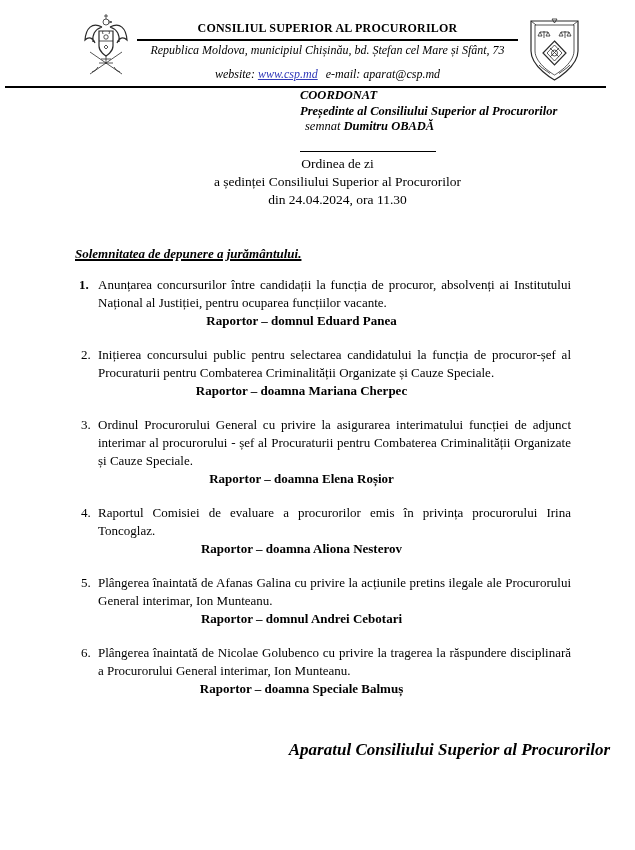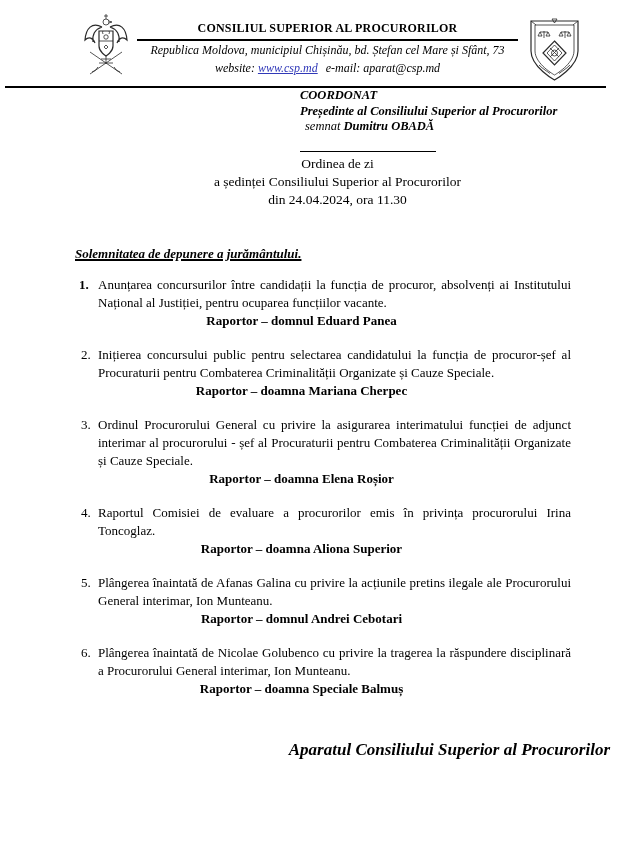--- a/index.html
+++ b/index.html
@@ -11,21 +11,21 @@
   
   .emblem { position:absolute; }
   .emblem svg { display:block; }
   .emblem-left  { left:82px;  top:12px; width:48px; height:68px; }
   .emblem-right { left:527px; top:15px; width:55px; height:70px; }
 
   .header-center { position:absolute; left:135px; top:21px; width:385px; text-align:center; }
   .org-name { font-weight:bold; font-size:12px; letter-spacing:.2px; white-space:nowrap; }
   .header-divider { border:0; border-top:2px solid #000; margin:3px 2px 2px 2px; }
   .address  { font-style:italic; font-size:12px; white-space:nowrap; }
-  .contacts { font-style:italic; font-size:12px; margin-top:3px;text-align:center; }
+  .contacts { font-style:italic; font-size:12px; margin-top:9px;text-align:center; }
   .contacts .lbl { margin-right:3px; }
   .contacts .gap { margin-left:8px; }
   .link { color:#3038B8; text-decoration:underline; cursor:pointer; }
 
   .page-rule { position:absolute; left:5px; top:78px; width:601px; border:0; border-top:2.5px solid #000; }
 
   
   .approval { position:absolute; left:300px; top:88px; font-size:12.5px; line-height:15.5px;
               font-weight:bold; font-style:italic; }
   .signed-line { display:inline-block; border-bottom:1.6px solid #000; padding:0 2px 16px 5px; }
@@ -143,21 +143,21 @@
 
     <div class="agenda-item">
       <span class="num">3.</span>
       <span>Ordinul Procurorului General cu privire la asigurarea interimatului funcției de adjunct interimar al procurorului - șef al Procuraturii pentru Combaterea Criminalității Organizate și Cauze Speciale.</span>
       <div class="raportor">Raportor – doamna Elena Roșior</div>
     </div>
 
     <div class="agenda-item">
       <span class="num">4.</span>
       <span>Raportul Comisiei de evaluare a procurorilor emis în privința procurorului Irina Toncoglaz.</span>
-      <div class="raportor">Raportor – doamna Aliona Superior</div>
+      <div class="raportor">Raportor – doamna Aliona Nesterov</div>
     </div>
 
     <div class="agenda-item">
       <span class="num">5.</span>
       <span>Plângerea înaintată de Afanas Galina cu privire la acțiunile pretins ilegale ale Procurorului General interimar, Ion Munteanu.</span>
       <div class="raportor">Raportor – domnul Andrei Cebotari</div>
     </div>
 
     <div class="agenda-item">
       <span class="num">6.</span>

